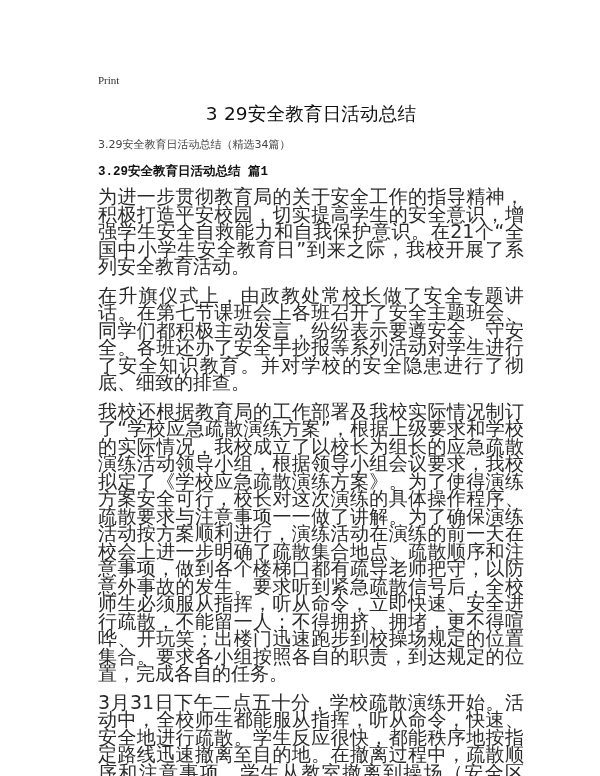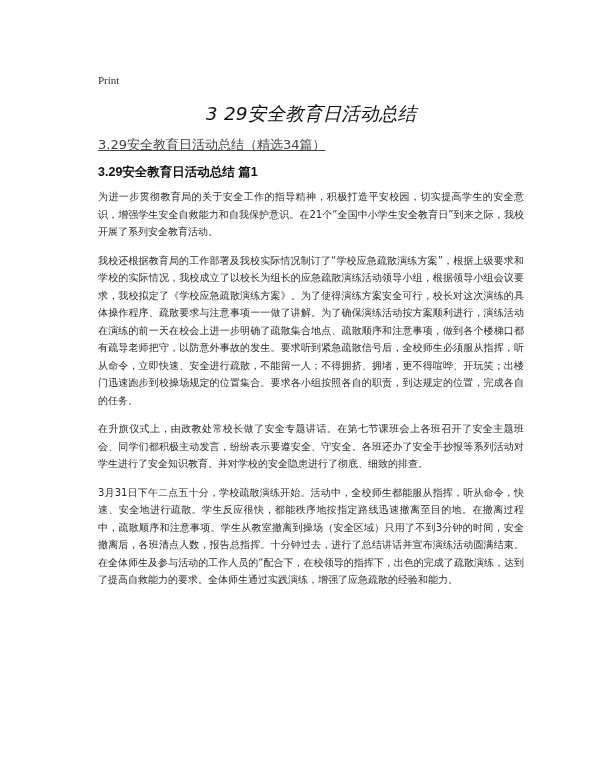--- a/index.html
+++ b/index.html
@@ -1,33 +1,33 @@
 <!DOCTYPE html>
 <html><head>
 <meta charset="utf-8">
 <style>
   html, body { margin: 0; padding: 0; background: #ffffff; }
   body { width: 600px; height: 776px; position: relative; overflow: hidden;
          font-family: "DejaVu Sans", sans-serif; color: #222; }
   .page { position: absolute; left: 98px; top: 72px; width: 426px; }
   .print-label { font-family: "Liberation Serif", serif; font-size: 11px; color: #333; height: 16px; line-height: 16px; }
   .doc-title { text-align: center; font-size: 18.5px; font-weight: normal; color: #111;
-               margin: 14px 0 0 0; line-height: 24px; letter-spacing: 0.2px; font-style: italic; }
-  .doc-subtitle { font-size: 13px; color: #444; margin-top: 10px; line-height: 18px; text-decoration: underline; }
-  .section-heading { font-family: Liberation Sans, sans-serif; font-weight: bold; font-size: 12.5px;
+               margin: 14px 0 0 0; line-height: 24px; letter-spacing: 0.2px; }
+  .doc-subtitle { font-size: 11px; color: #444; margin-top: 10px; line-height: 18px; }
+  .section-heading { font-family: Liberation Mono, monospace; font-weight: bold; font-size: 12.5px;
                      color: #111; margin-top: 9px; line-height: 18px; }
-  .para { font-size: 10px; line-height: 17.5px; color: #2a2a2a; margin: 7px 0 0 0;
+  .para { font-size: 19px; line-height: 17.5px; color: #2a2a2a; margin: 7px 0 0 0;
           text-align: justify; word-break: break-all; }
   .para + .para { margin-top: 11px; }
 </style>
 </head>
 <body>
 
 <div class="page">
   <div class="print-label">Print</div>
   <h1 class="doc-title">3  29安全教育日活动总结</h1>
   <div class="doc-subtitle">3.29安全教育日活动总结（精选34篇）</div>
   <div class="section-heading">3.29安全教育日活动总结 篇1</div>
   <p class="para">为进一步贯彻教育局的关于安全工作的指导精神，积极打造平安校园，切实提高学生的安全意识，增强学生安全自救能力和自我保护意识。在21个“全国中小学生安全教育日”到来之际，我校开展了系列安全教育活动。</p>
+  <p class="para">在升旗仪式上，由政教处常校长做了安全专题讲话。在第七节课班会上各班召开了安全主题班会、同学们都积极主动发言，纷纷表示要遵安全、守安全。各班还办了安全手抄报等系列活动对学生进行了安全知识教育。并对学校的安全隐患进行了彻底、细致的排查。</p>
   <p class="para">我校还根据教育局的工作部署及我校实际情况制订了“学校应急疏散演练方案”，根据上级要求和学校的实际情况，我校成立了以校长为组长的应急疏散演练活动领导小组，根据领导小组会议要求，我校拟定了《学校应急疏散演练方案》。为了使得演练方案安全可行，校长对这次演练的具体操作程序、疏散要求与注意事项一一做了讲解。为了确保演练活动按方案顺利进行，演练活动在演练的前一天在校会上进一步明确了疏散集合地点、疏散顺序和注意事项，做到各个楼梯口都有疏导老师把守，以防意外事故的发生。要求听到紧急疏散信号后，全校师生必须服从指挥，听从命令，立即快速、安全进行疏散，不能留一人；不得拥挤、拥堵，更不得喧哗、开玩笑；出楼门迅速跑步到校操场规定的位置集合。要求各小组按照各自的职责，到达规定的位置，完成各自的任务。</p>
-  <p class="para">在升旗仪式上，由政教处常校长做了安全专题讲话。在第七节课班会上各班召开了安全主题班会、同学们都积极主动发言，纷纷表示要遵安全、守安全。各班还办了安全手抄报等系列活动对学生进行了安全知识教育。并对学校的安全隐患进行了彻底、细致的排查。</p>
   <p class="para">3月31日下午二点五十分，学校疏散演练开始。活动中，全校师生都能服从指挥，听从命令，快速、安全地进行疏散。学生反应很快，都能秩序地按指定路线迅速撤离至目的地。在撤离过程中，疏散顺序和注意事项。学生从教室撤离到操场（安全区域）只用了不到3分钟的时间，安全撤离后，各班清点人数，报告总指挥。十分钟过去，进行了总结讲话并宣布演练活动圆满结束。在全体师生及参与活动的工作人员的“配合下，在校领导的指挥下，出色的完成了疏散演练，达到了提高自救能力的要求。全体师生通过实践演练，增强了应急疏散的经验和能力。</p>
 </div>
 
 </body></html>

